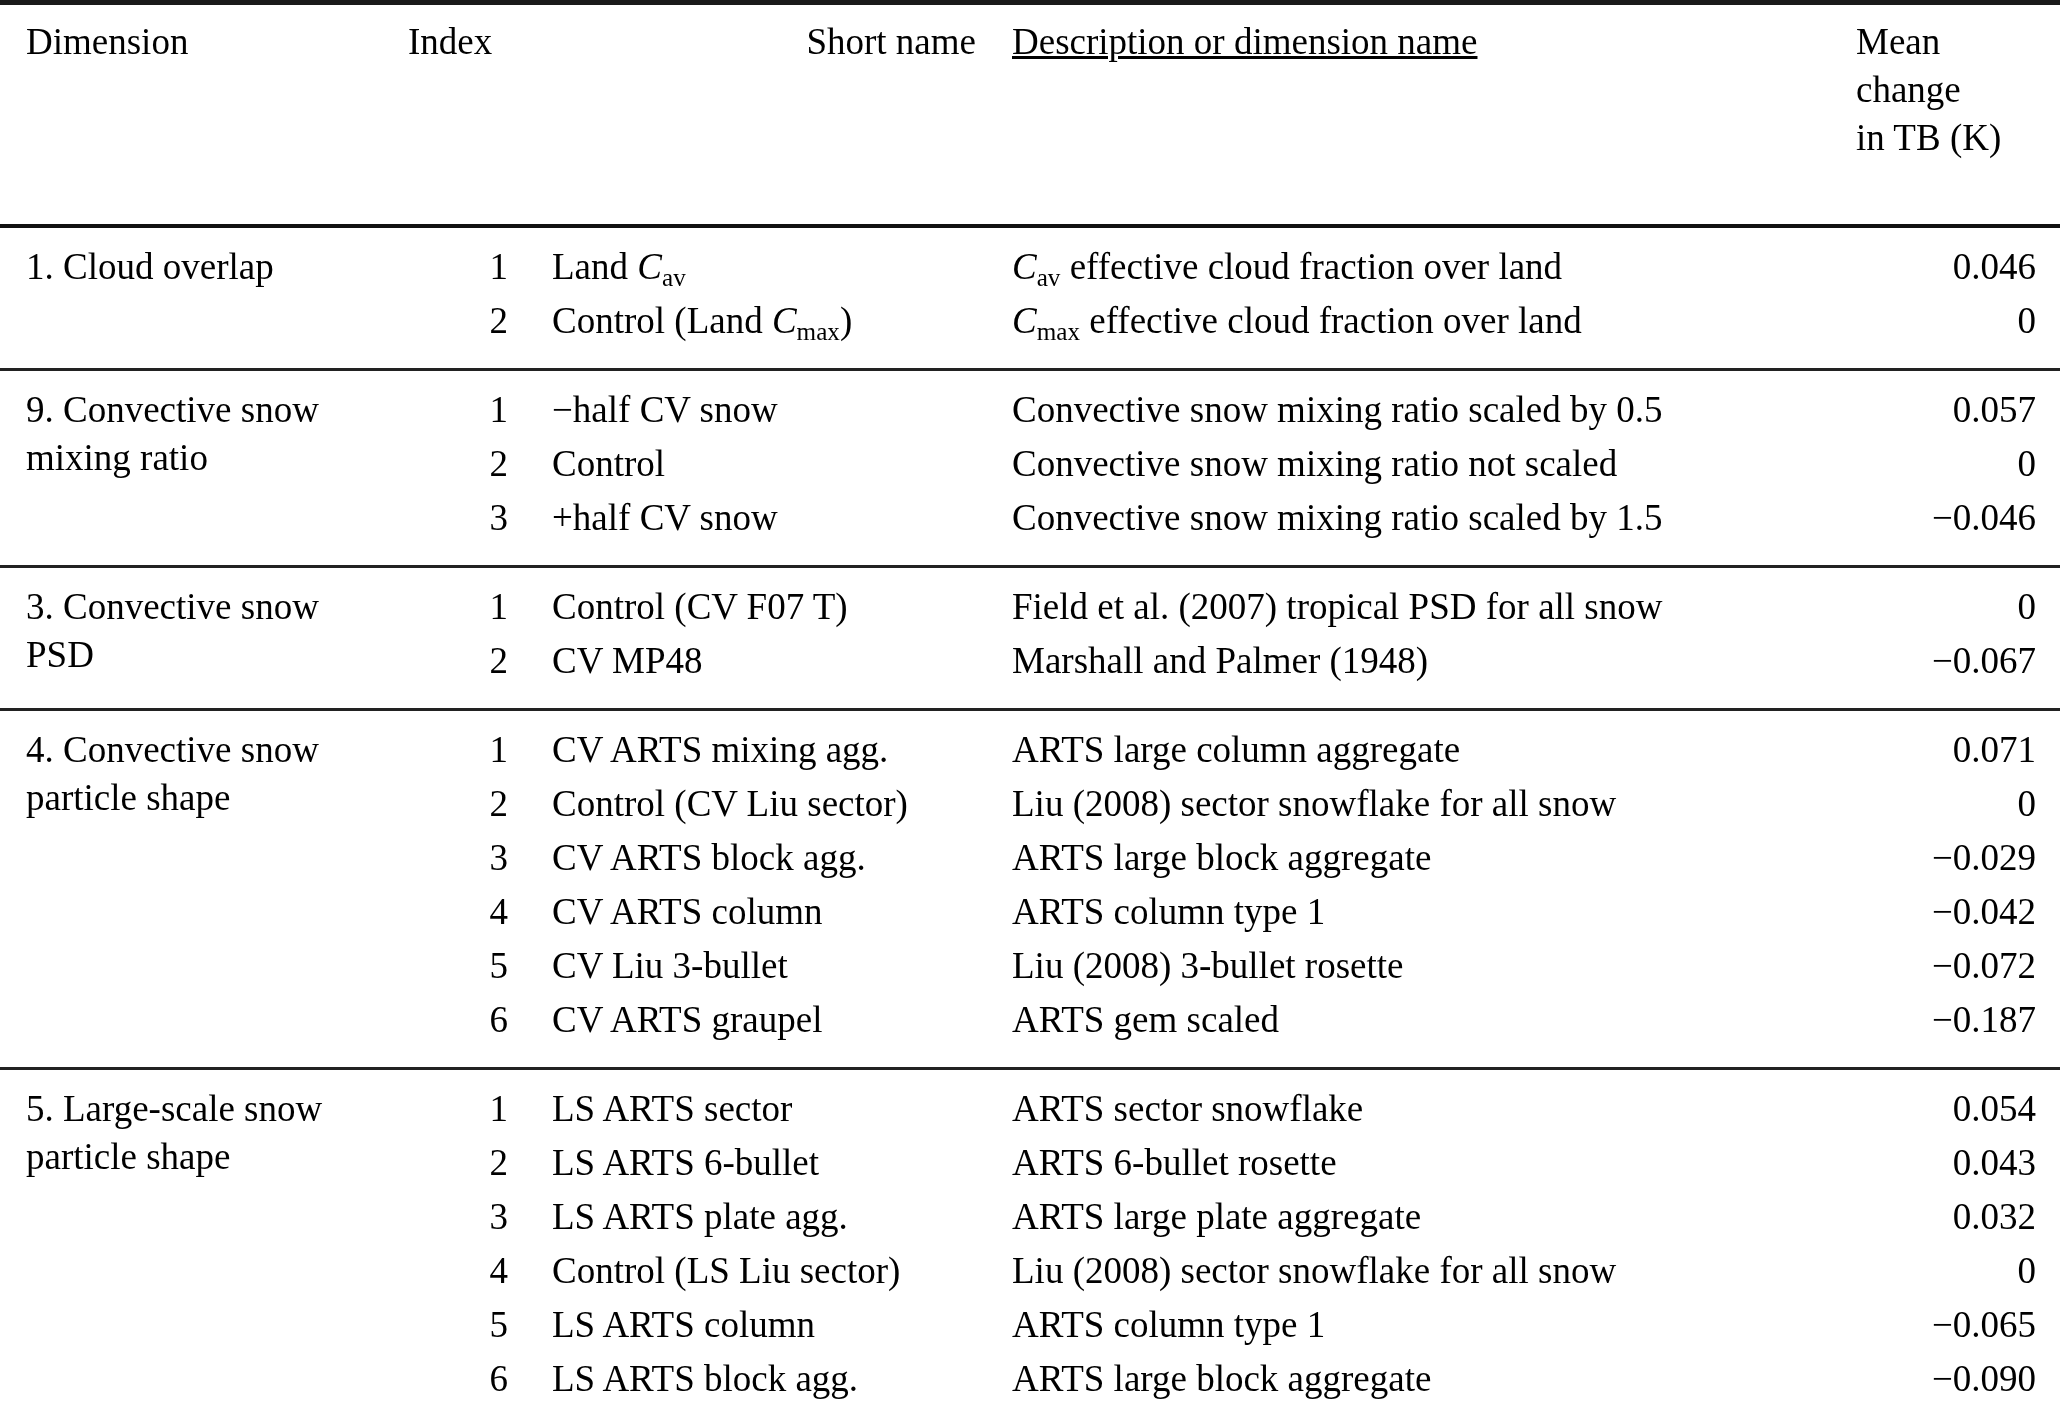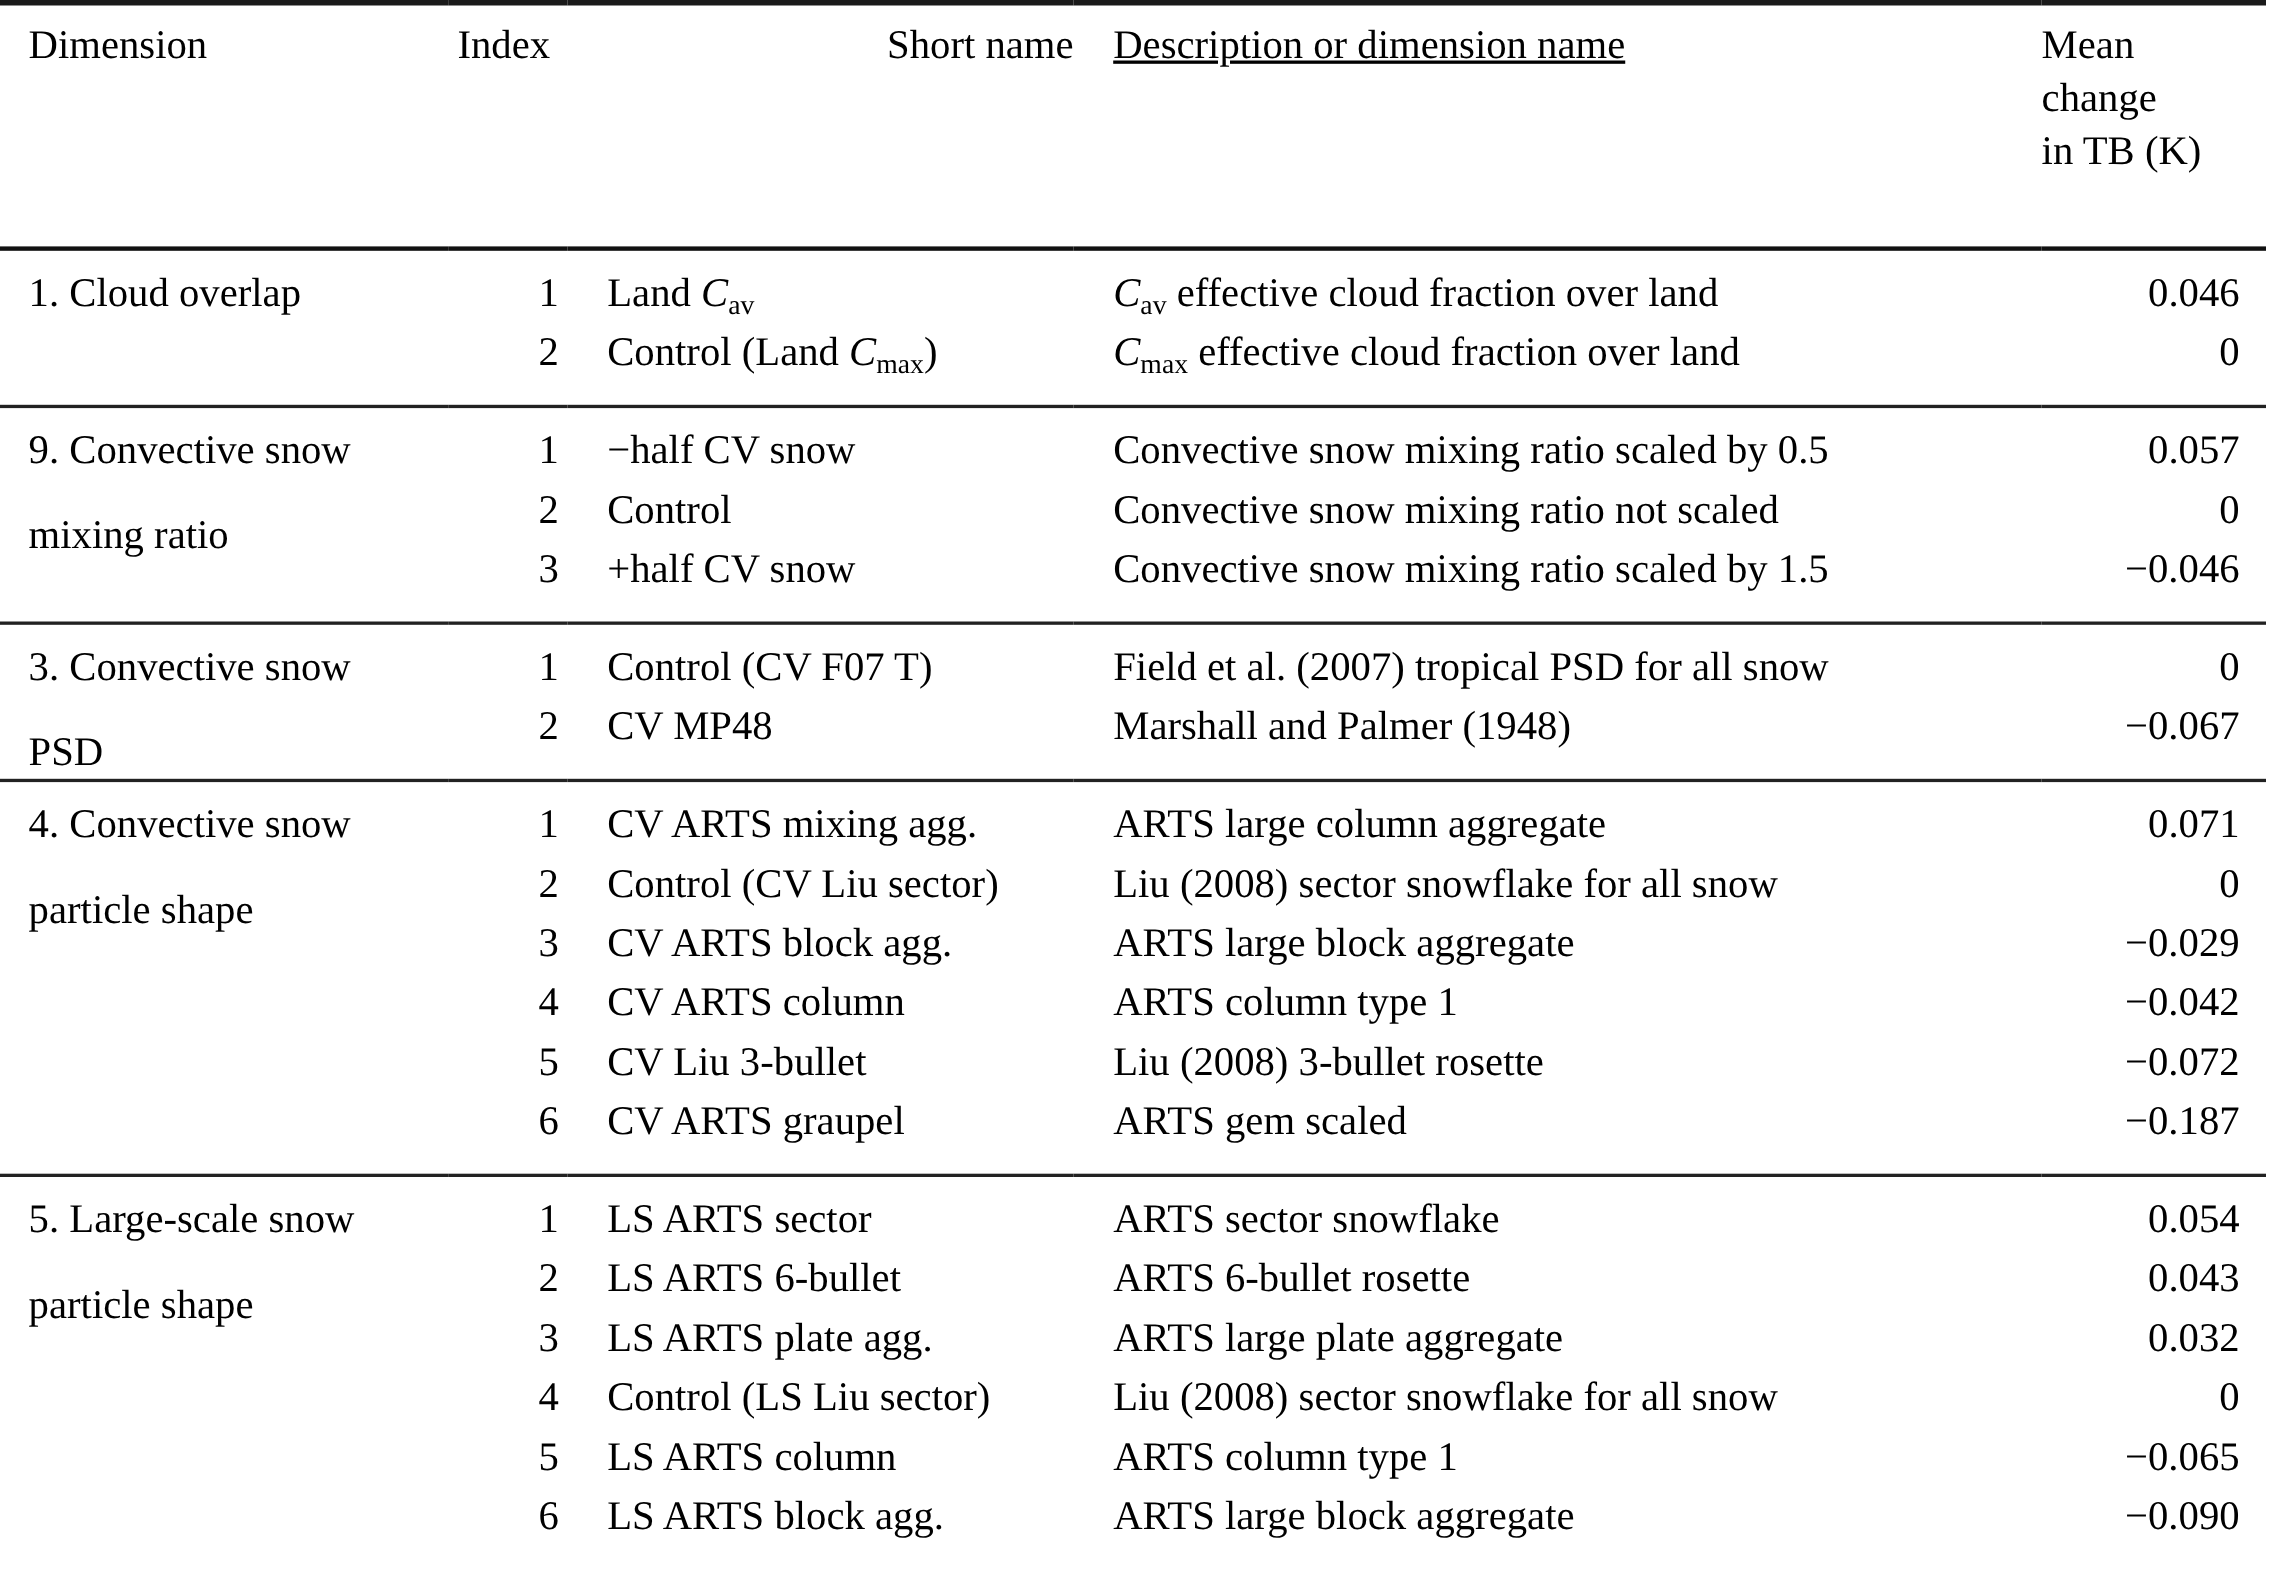--- a/index.html
+++ b/index.html
@@ -49,21 +49,21 @@
     vertical-align: top;
     padding: 0;
   }
 
   .hdr-cell {
     padding-top: 13px;
     padding-bottom: 0;
   }
 
   .hdr-dim   { text-align: left;  padding-left: 26px; }
-  .hdr-idx   { text-align: center; padding-right: 8px; }
+  .hdr-idx   { text-align: left; padding-right: 8px; }
   .hdr-short { text-align: right;  padding-left: 36px; }
   .hdr-desc  { text-align: left;  padding-left: 36px; text-decoration: underline; }
   .hdr-mean  { text-align: left; padding-right: 24px; margin-top: 12px; }
 
   .hdr-spacer td { height: 62px; padding: 0; font-size: 0; line-height: 0; }
 
   tbody td {
     vertical-align: top;
     padding: 0;
     white-space: nowrap;
@@ -91,21 +91,21 @@
   }
 
   .row-first td { padding-top: 15px; }
   .row-last  td { padding-bottom: 17px; }
 
   tbody tr.data-row td { height: 54px; }
 
   .dimname {
     display: block;
   }
-  .dimline2 { display: block; margin-top: 29px; }
+  .dimline2 { display: block; }
 
   i.mathvar {
     font-style: italic;
   }
   sub {
     font-size: 0.68em;
     vertical-align: baseline;
     position: relative;
     top: 0.28em;
     font-style: normal;

